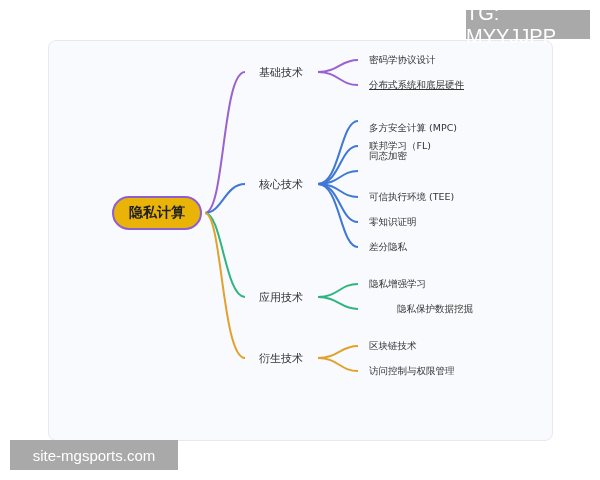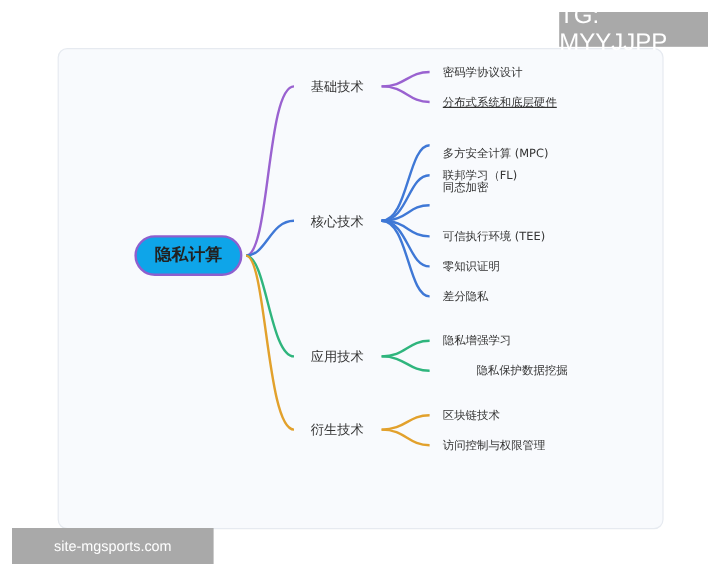--- a/index.html
+++ b/index.html
@@ -2,29 +2,29 @@
 <html><head>
 <meta charset="utf-8">
 <style>
   html, body { margin:0; padding:0; }
   body { width:600px; height:480px; background:#ffffff; position:relative; overflow:hidden;
          font-family:"DejaVu Sans","Liberation Sans",sans-serif; }
   .card { position:absolute; left:48px; top:40px; width:503px; height:399px;
           background:#f8fafd; border:1px solid #e6eaf0; border-radius:8px; }
   svg.lines { position:absolute; left:0; top:0; }
   .root { position:absolute; left:112px; top:196px; width:90px; height:34px;
-          border:2.5px solid #8e5fce; border-radius:18px; background:#0ea5e9;
+          border:2.5px solid #8e5fce; border-radius:18px; background:#eab308;
           display:flex; align-items:center; justify-content:center;
           font-size:14px; font-weight:bold; color:#222; box-sizing:border-box; }
   .branch { position:absolute; font-size:11px; color:#333; white-space:nowrap; }
   .leaf { position:absolute; font-size:9.5px; color:#333; white-space:nowrap; }
   .wm { position:absolute; background:#a9a9a9; color:#ffffff; font-family:"Liberation Sans",sans-serif; }
   .wm-top { left:466px; top:10px; height:29px; width:124px; font-size:20px;
             display:flex; align-items:center; justify-content:center; }
-  .wm-bottom { left:10px; top:440px; height:30px; width:168px; font-size:12px;
+  .wm-bottom { left:10px; top:440px; height:30px; width:168px; font-size:15px;
                display:flex; align-items:center; justify-content:center; }
 </style>
 </head>
 <body>
 
 <div class="card"></div>
 
 <svg class="lines" width="600" height="480">
 
   <path d="M205,213 C225,213 222,72 245,72" stroke="#9a62d0" stroke-width="2" fill="none"></path>

